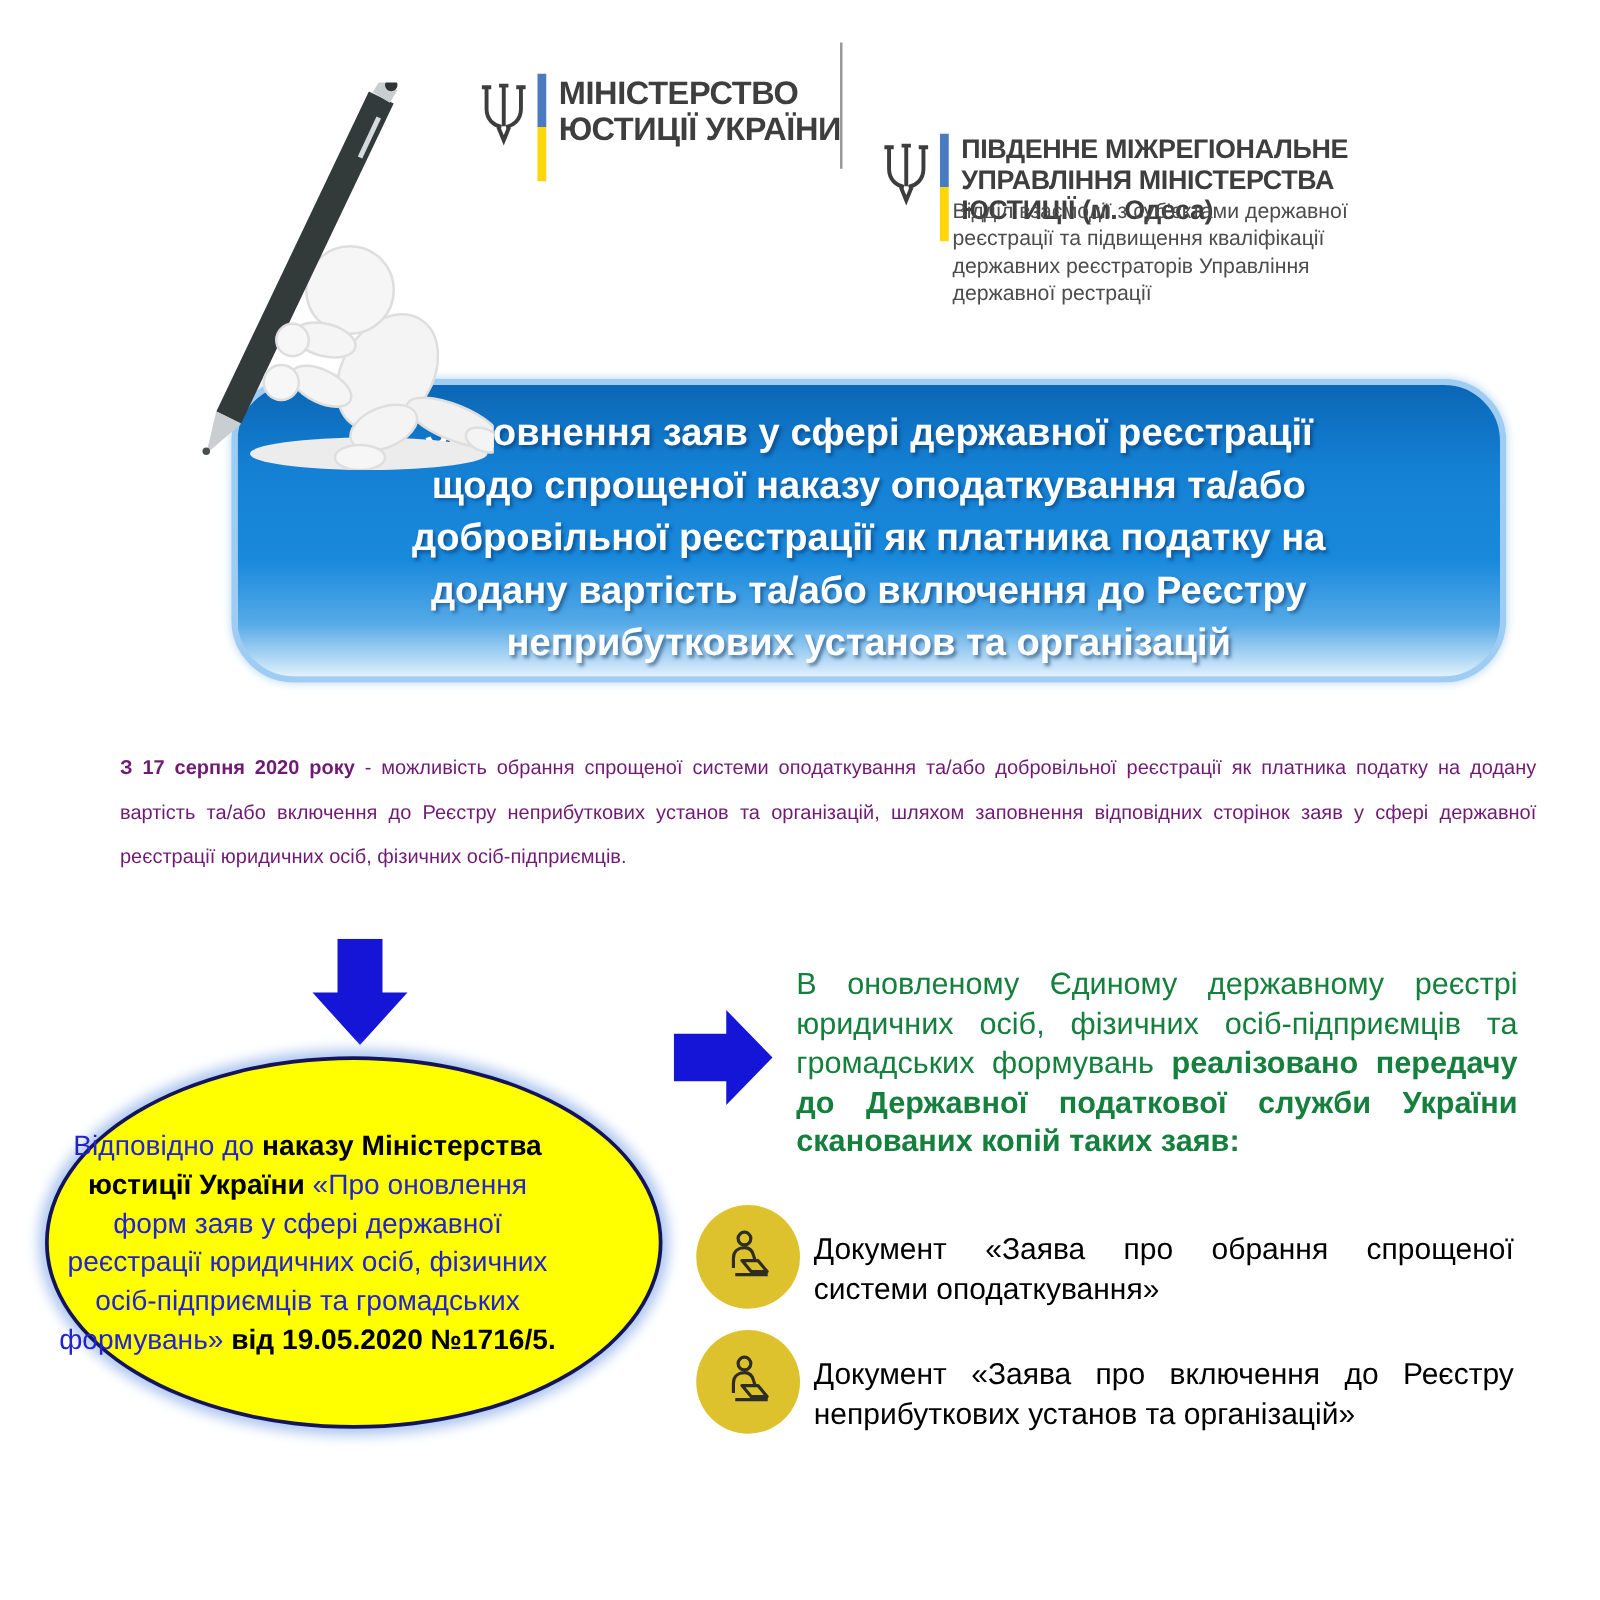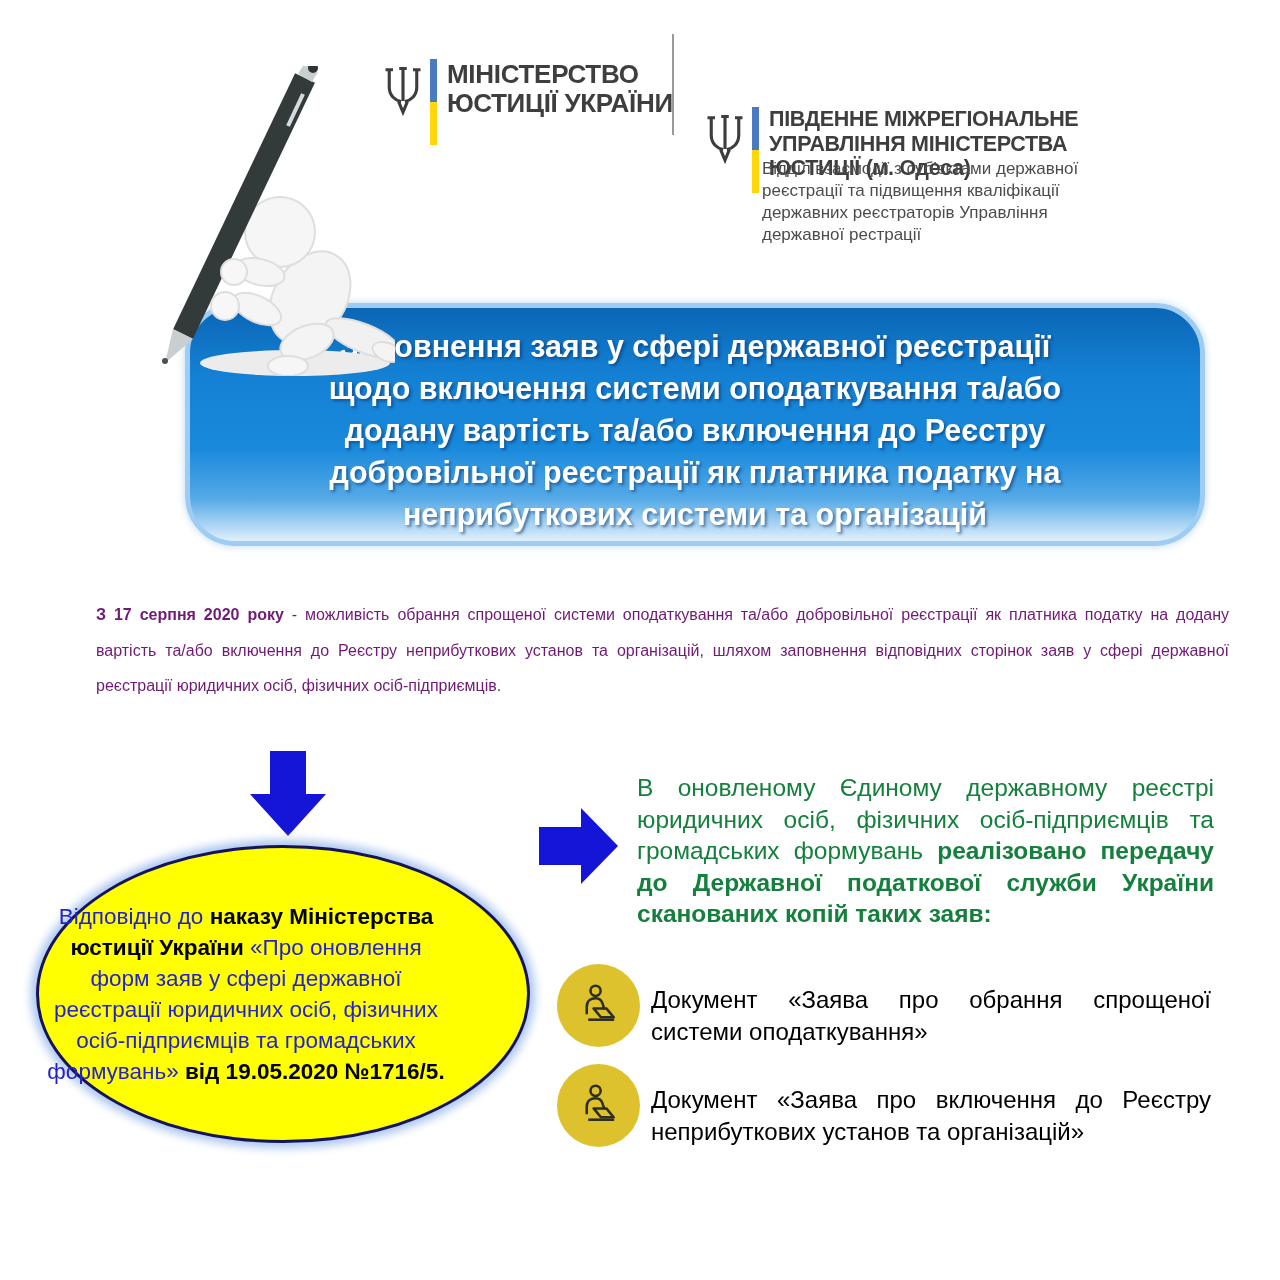--- a/index.html
+++ b/index.html
@@ -133,24 +133,24 @@
     <circle cx="218" cy="2" r="5" fill="#2f3435"></circle>
 
     <ellipse cx="165" cy="206" rx="25" ry="13" transform="rotate(14 165 206)" fill="#f5f5f5" stroke="#dedede" stroke-width="2"></ellipse>
     <circle cx="139" cy="206" r="13" fill="#f7f7f7" stroke="#dedede" stroke-width="2"></circle>
     <ellipse cx="162" cy="243" rx="26" ry="13" transform="rotate(26 162 243)" fill="#f5f5f5" stroke="#dedede" stroke-width="2"></ellipse>
     <circle cx="130" cy="240" r="14" fill="#f7f7f7" stroke="#dedede" stroke-width="2"></circle>
   </svg>
 
   <div class="banner">
     <div class="banner-line">Заповнення заяв у сфері державної реєстрації</div>
-    <div class="banner-line">щодо включення системи оподаткування та/або</div>
+    <div class="banner-line">щодо спрощеної наказу оподаткування та/або</div>
+    <div class="banner-line">добровільної реєстрації як платника податку на</div>
     <div class="banner-line">додану вартість та/або включення до Реєстру</div>
-    <div class="banner-line">добровільної реєстрації як платника податку на</div>
-    <div class="banner-line">неприбуткових системи та організацій</div>
+    <div class="banner-line">неприбуткових установ та організацій</div>
   </div>
 
   <div class="intro"><b>З 17 серпня 2020 року</b><span> - можливість обрання спрощеної системи оподаткування та/або добровільної реєстрації як платника податку на додану вартість та/або включення до Реєстру неприбуткових установ та організацій, шляхом заповнення відповідних сторінок заяв у сфері державної реєстрації юридичних осіб, фізичних осіб-підприємців.</span></div>
 
   <svg class="arrow-down" width="78" height="86">
     <polygon points="21,0 57,0 57,43 77,43 39,85 1,43 21,43" fill="#1515d8"></polygon>
   </svg>
   <svg class="arrow-right" width="80" height="80">
     <polygon points="0,21 42,21 42,2 79,40 42,78 42,59 0,59" fill="#1515d8"></polygon>
   </svg>

